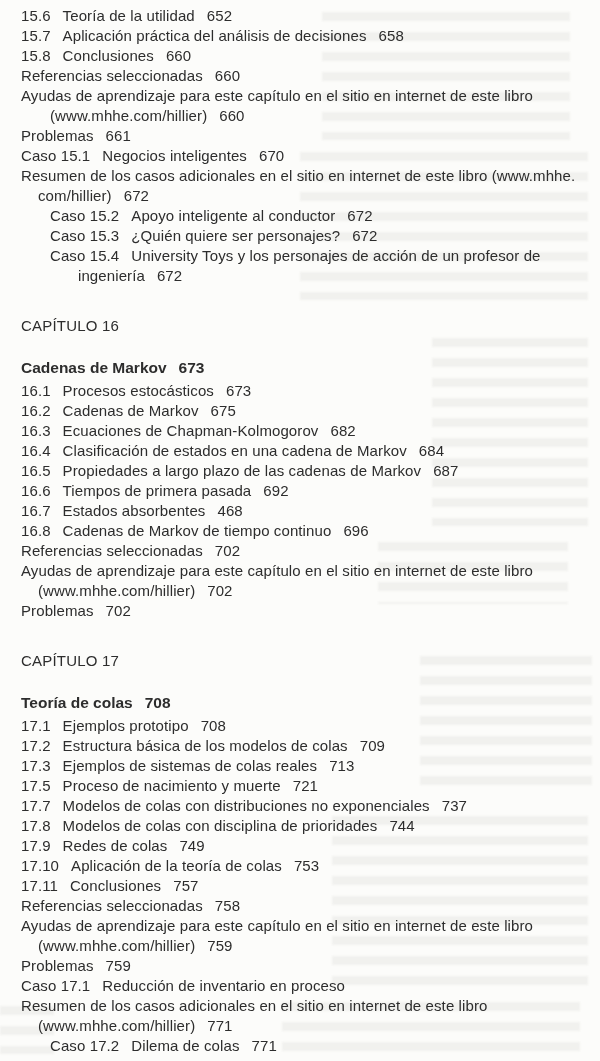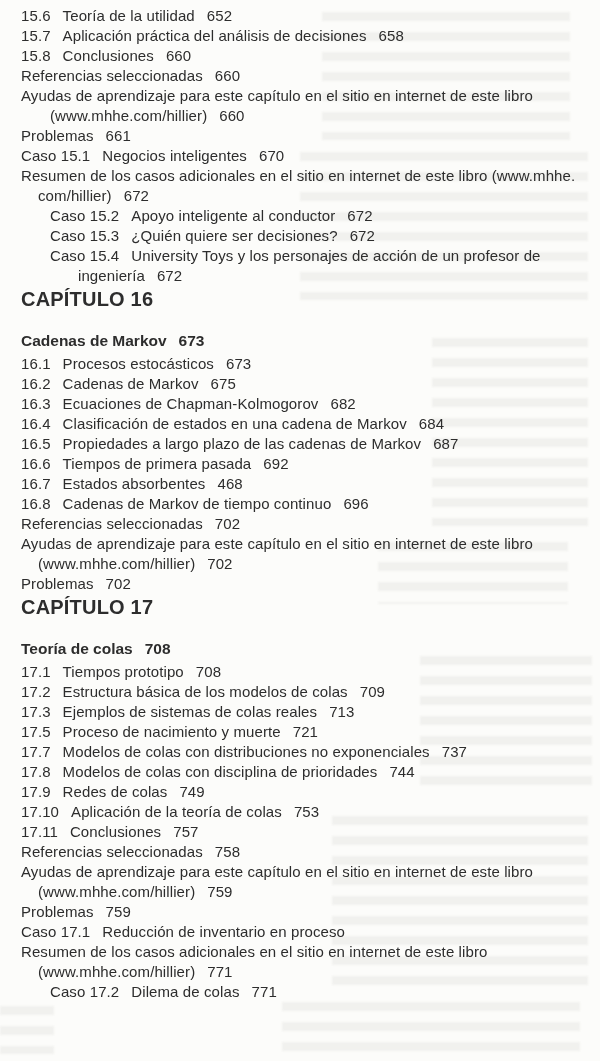--- a/index.html
+++ b/index.html
@@ -27,23 +27,24 @@
     font-size: 15px;
     white-space: nowrap;
     letter-spacing: 0.1px;
   }
   .row .num { margin-right: 12px; }
   .row .pg  { margin-left: 12px; }
   .ind1 { padding-left: 17px; }
   .ind2 { padding-left: 29px; }
   .ind3 { padding-left: 57px; }
   .chapter-label {
+    margin-top: 27px;
     line-height: 26px;
-    font-weight: 700;
-    font-size: 20px;
+    font-weight: 400;
+    font-size: 15px;
     letter-spacing: 0.2px;
   }
   .chapter-title {
     line-height: 26px;
     font-weight: 700;
     font-size: 15.5px;
     white-space: nowrap;
     margin-top: 16px;
   }
   .chapter-title .pg { margin-left: 12px; }
@@ -88,21 +89,21 @@
       <div class="row"><span class="num">15.7</span><span class="title">Aplicación práctica del análisis de decisiones</span><span class="pg">658</span></div>
       <div class="row"><span class="num">15.8</span><span class="title">Conclusiones</span><span class="pg">660</span></div>
       <div class="row"><span class="title">Referencias seleccionadas</span><span class="pg">660</span></div>
       <div class="row"><span class="title">Ayudas de aprendizaje para este capítulo en el sitio en internet de este libro</span></div>
       <div class="row ind2"><span class="title">(www.mhhe.com/hillier)</span><span class="pg">660</span></div>
       <div class="row"><span class="title">Problemas</span><span class="pg">661</span></div>
       <div class="row"><span class="num">Caso 15.1</span><span class="title">Negocios inteligentes</span><span class="pg">670</span></div>
       <div class="row"><span class="title">Resumen de los casos adicionales en el sitio en internet de este libro (www.mhhe.</span></div>
       <div class="row ind1"><span class="title">com/hillier)</span><span class="pg">672</span></div>
       <div class="row ind2"><span class="num">Caso 15.2</span><span class="title">Apoyo inteligente al conductor</span><span class="pg">672</span></div>
-      <div class="row ind2"><span class="num">Caso 15.3</span><span class="title">¿Quién quiere ser decisiones?</span><span class="pg">672</span></div>
+      <div class="row ind2"><span class="num">Caso 15.3</span><span class="title">¿Quién quiere ser personajes?</span><span class="pg">672</span></div>
       <div class="row ind2"><span class="num">Caso 15.4</span><span class="title">University Toys y los personajes de acción de un profesor de</span></div>
       <div class="row ind3"><span class="title">ingeniería</span><span class="pg">672</span></div>
     </section>
     <section class="toc-section">
       <div class="chapter-label">CAPÍTULO 16</div>
       <div class="chapter-title"><span class="title">Cadenas de Markov</span><span class="pg">673</span></div>
       <div class="row"><span class="num">16.1</span><span class="title">Procesos estocásticos</span><span class="pg">673</span></div>
       <div class="row"><span class="num">16.2</span><span class="title">Cadenas de Markov</span><span class="pg">675</span></div>
       <div class="row"><span class="num">16.3</span><span class="title">Ecuaciones de Chapman-Kolmogorov</span><span class="pg">682</span></div>
       <div class="row"><span class="num">16.4</span><span class="title">Clasificación de estados en una cadena de Markov</span><span class="pg">684</span></div>
@@ -111,21 +112,21 @@
       <div class="row"><span class="num">16.7</span><span class="title">Estados absorbentes</span><span class="pg">468</span></div>
       <div class="row"><span class="num">16.8</span><span class="title">Cadenas de Markov de tiempo continuo</span><span class="pg">696</span></div>
       <div class="row"><span class="title">Referencias seleccionadas</span><span class="pg">702</span></div>
       <div class="row"><span class="title">Ayudas de aprendizaje para este capítulo en el sitio en internet de este libro</span></div>
       <div class="row ind1"><span class="title">(www.mhhe.com/hillier)</span><span class="pg">702</span></div>
       <div class="row"><span class="title">Problemas</span><span class="pg">702</span></div>
     </section>
     <section class="toc-section">
       <div class="chapter-label">CAPÍTULO 17</div>
       <div class="chapter-title"><span class="title">Teoría de colas</span><span class="pg">708</span></div>
-      <div class="row"><span class="num">17.1</span><span class="title">Tiempos prototipo</span><span class="pg">708</span></div>
+      <div class="row"><span class="num">17.1</span><span class="title">Ejemplos prototipo</span><span class="pg">708</span></div>
       <div class="row"><span class="num">17.2</span><span class="title">Estructura básica de los modelos de colas</span><span class="pg">709</span></div>
       <div class="row"><span class="num">17.3</span><span class="title">Ejemplos de sistemas de colas reales</span><span class="pg">713</span></div>
       <div class="row"><span class="num">17.5</span><span class="title">Proceso de nacimiento y muerte</span><span class="pg">721</span></div>
       <div class="row"><span class="num">17.7</span><span class="title">Modelos de colas con distribuciones no exponenciales</span><span class="pg">737</span></div>
       <div class="row"><span class="num">17.8</span><span class="title">Modelos de colas con disciplina de prioridades</span><span class="pg">744</span></div>
       <div class="row"><span class="num">17.9</span><span class="title">Redes de colas</span><span class="pg">749</span></div>
       <div class="row"><span class="num">17.10</span><span class="title">Aplicación de la teoría de colas</span><span class="pg">753</span></div>
       <div class="row"><span class="num">17.11</span><span class="title">Conclusiones</span><span class="pg">757</span></div>
       <div class="row"><span class="title">Referencias seleccionadas</span><span class="pg">758</span></div>
       <div class="row"><span class="title">Ayudas de aprendizaje para este capítulo en el sitio en internet de este libro</span></div>

